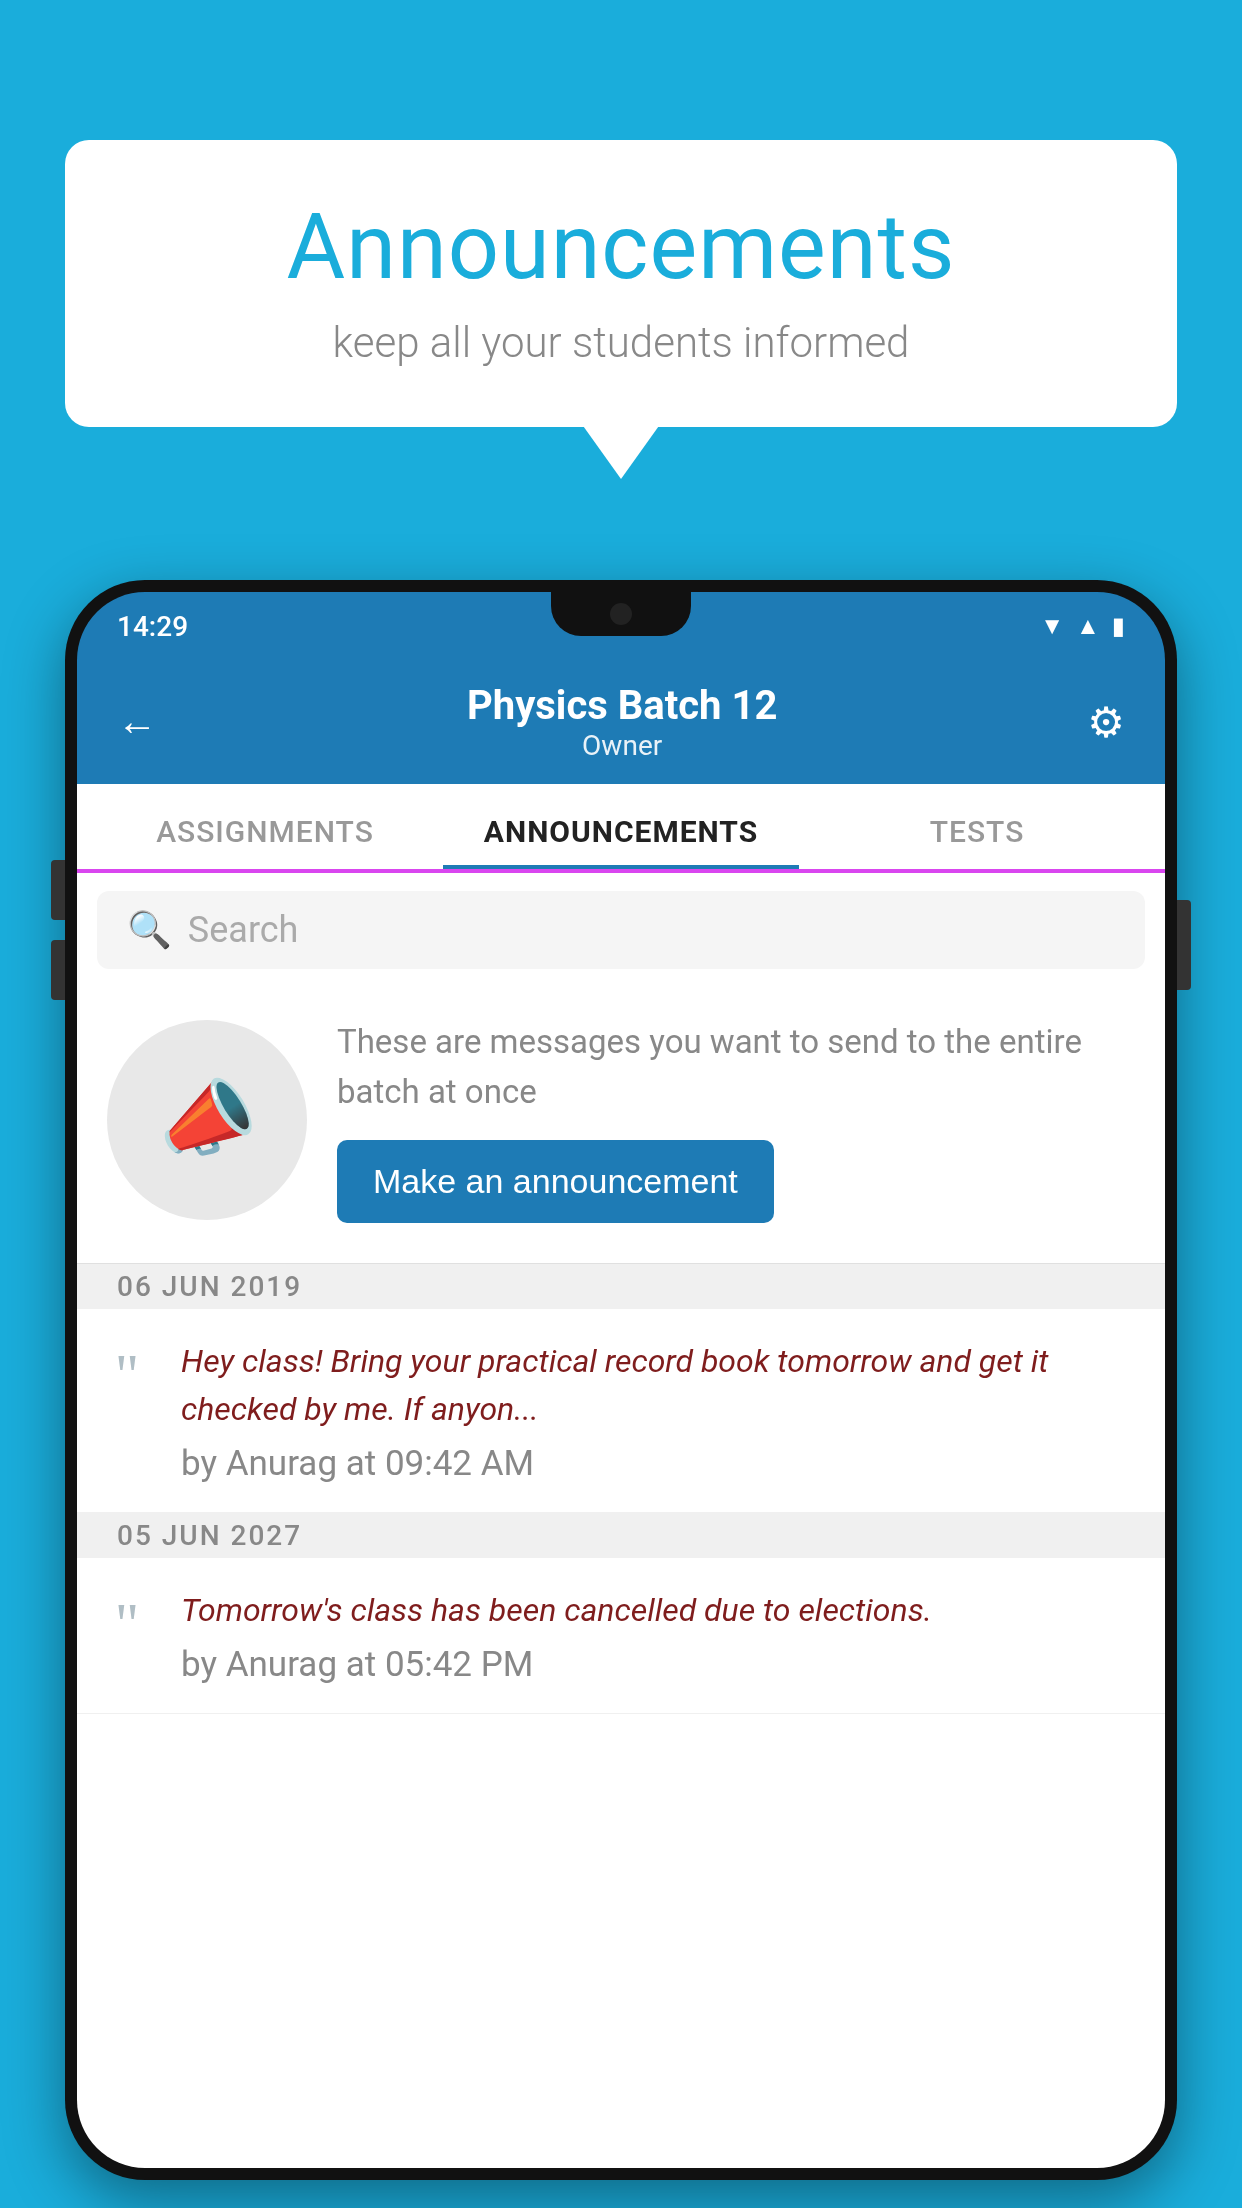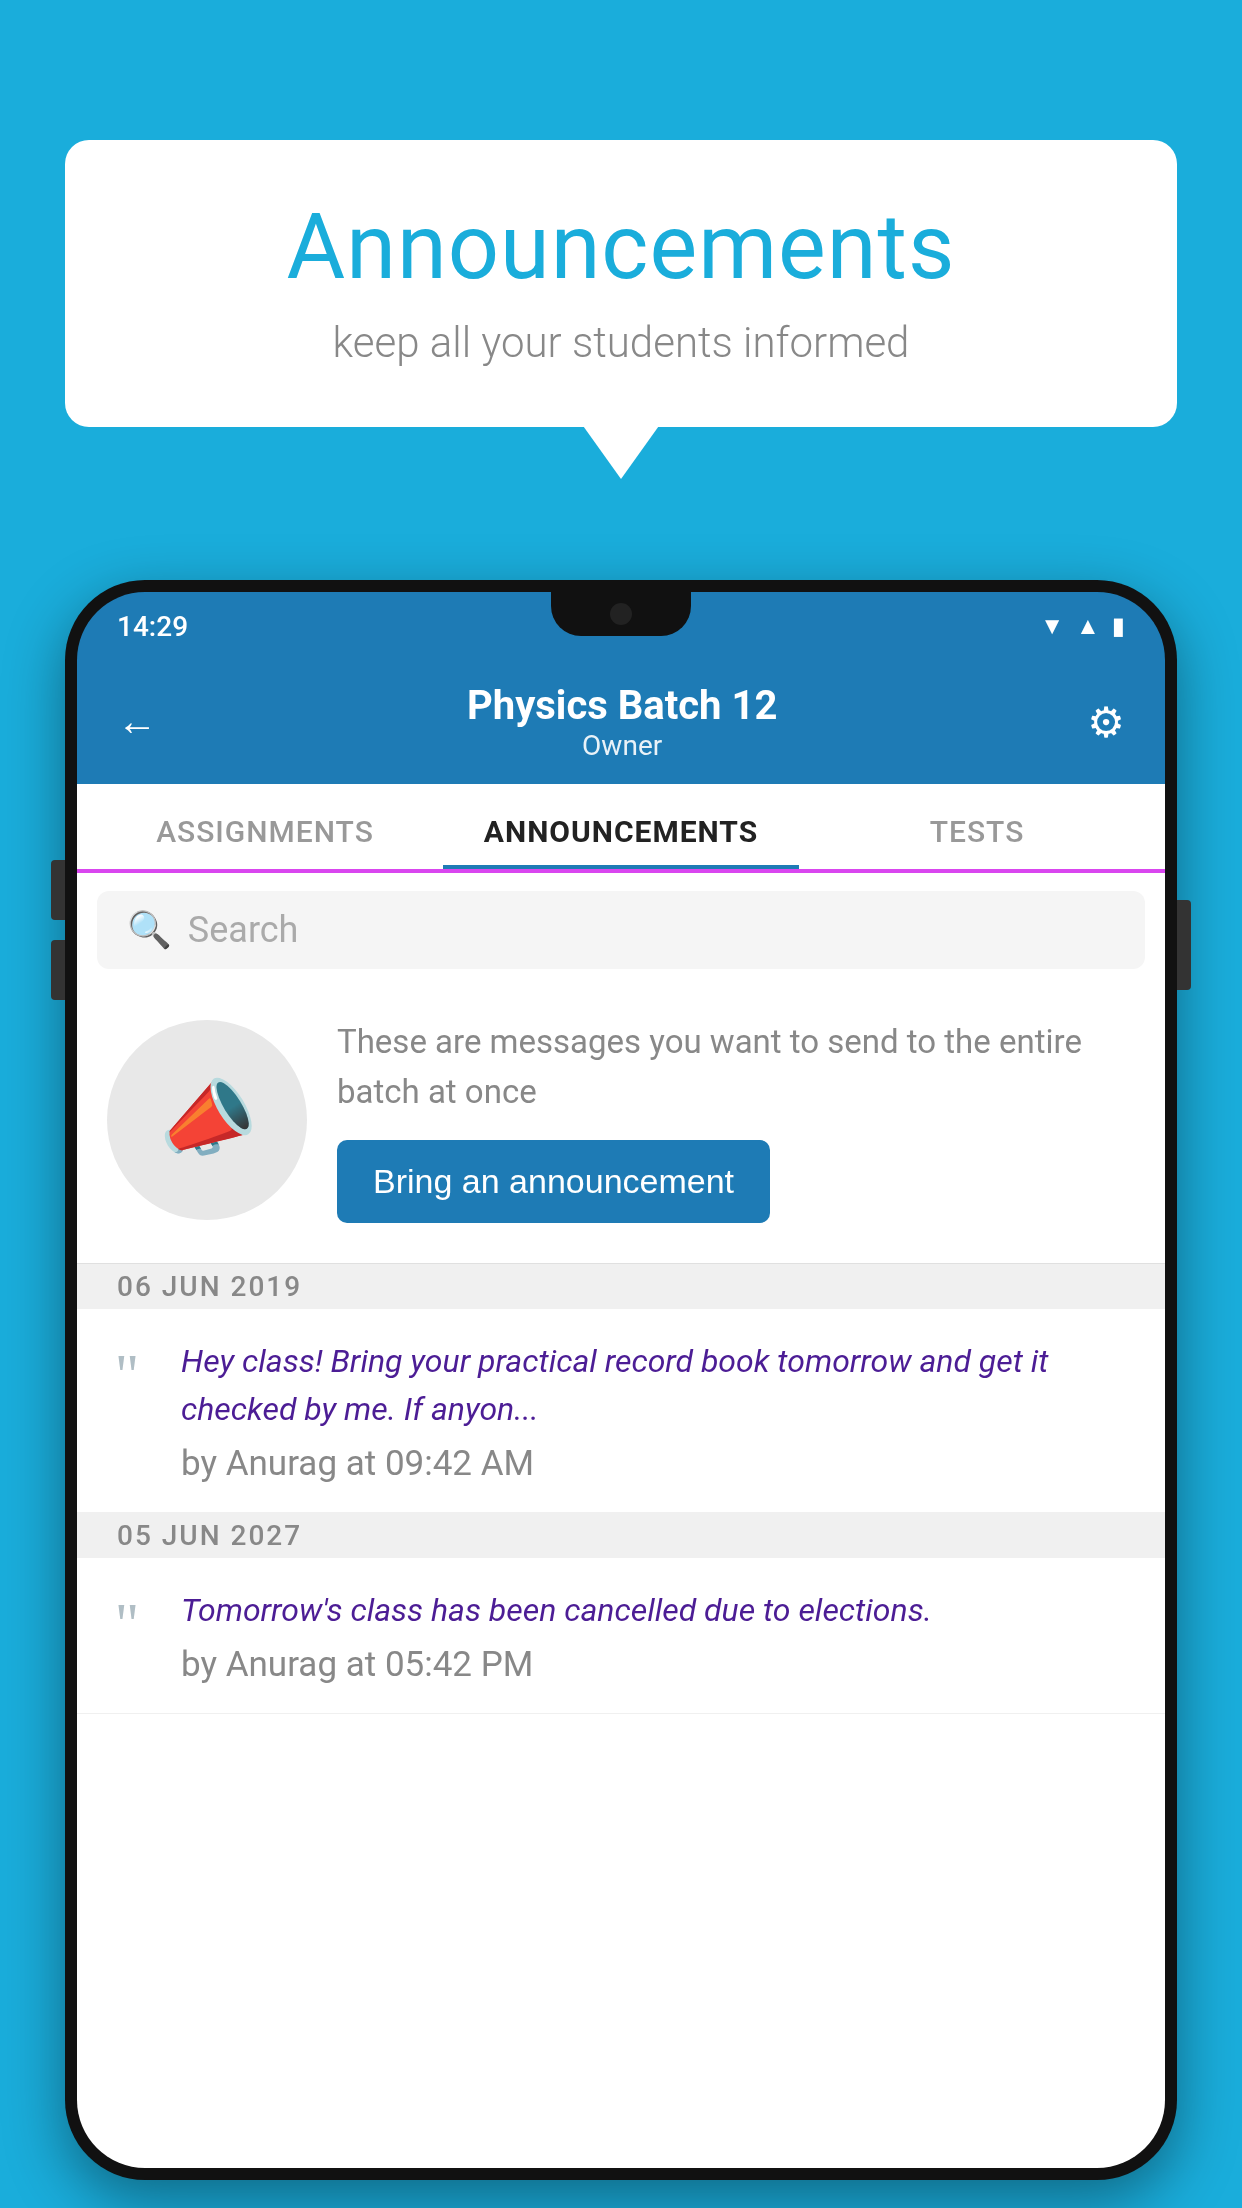--- a/index.html
+++ b/index.html
@@ -315,21 +315,21 @@
       font-family: Georgia, serif;
       min-width: 60px;
       text-align: center;
     }
 
     .announcement-text-block {
       flex: 1;
     }
 
     .announcement-message {
-      color: #4c1d95;
+      color: #7f1d1d;
       font-size: 32px;
       font-style: italic;
       line-height: 1.5;
       margin-bottom: 10px;
     }
 
     .announcement-byline {
       color: #888;
       font-size: 35px;
     }
@@ -424,21 +424,21 @@
             <span class="search-placeholder">Search</span>
           </div>
         </div>
 
         <div class="announcement-prompt">
           <div class="megaphone-circle">
             <span class="megaphone-icon">📣</span>
           </div>
           <div class="announcement-right">
             <div class="announcement-desc">These are messages you want to send to the entire batch at once</div>
-            <button class="make-announcement-btn">Bring an announcement</button>
+            <button class="make-announcement-btn">Make an announcement</button>
           </div>
         </div>
 
         <div class="date-separator">06  JUN  2019</div>
 
         <div class="announcement-item">
           <div class="quote-icon">"</div>
           <div class="announcement-text-block">
             <div class="announcement-message">Hey class! Bring your practical record book tomorrow and get it checked by me. If anyon...</div>
             <div class="announcement-byline">by Anurag at 09:42 AM</div>

